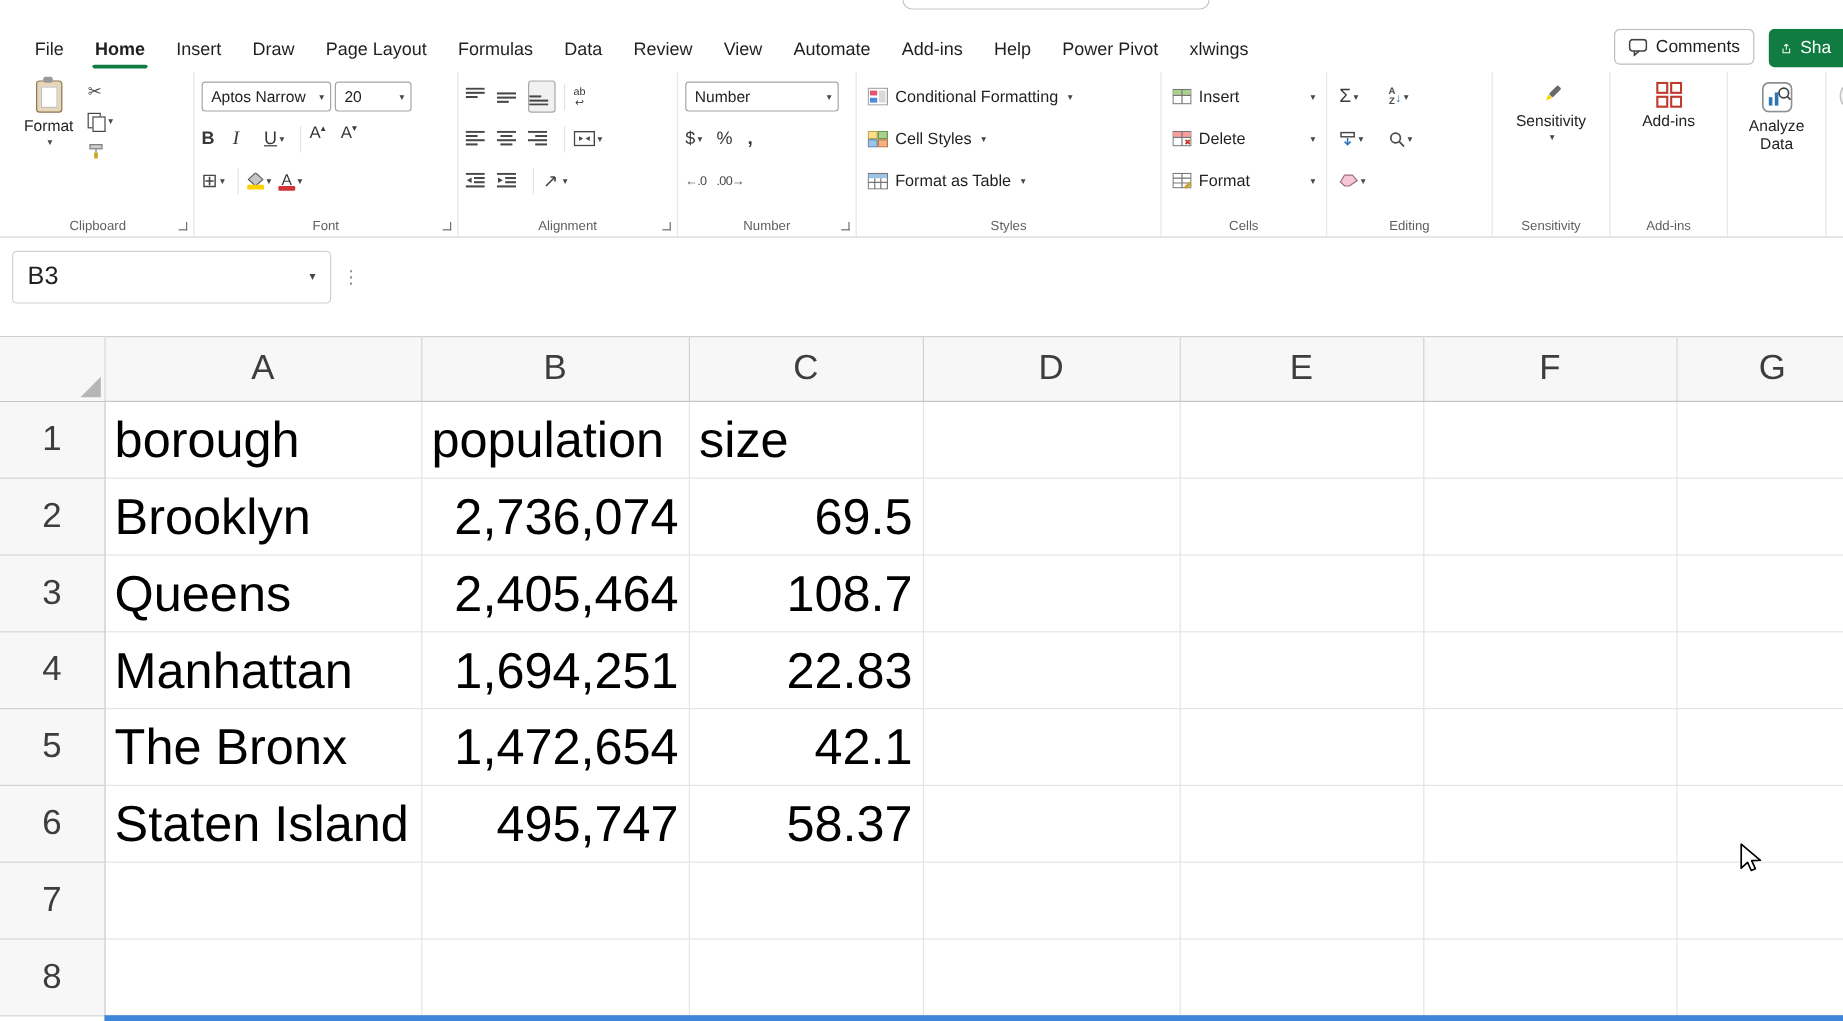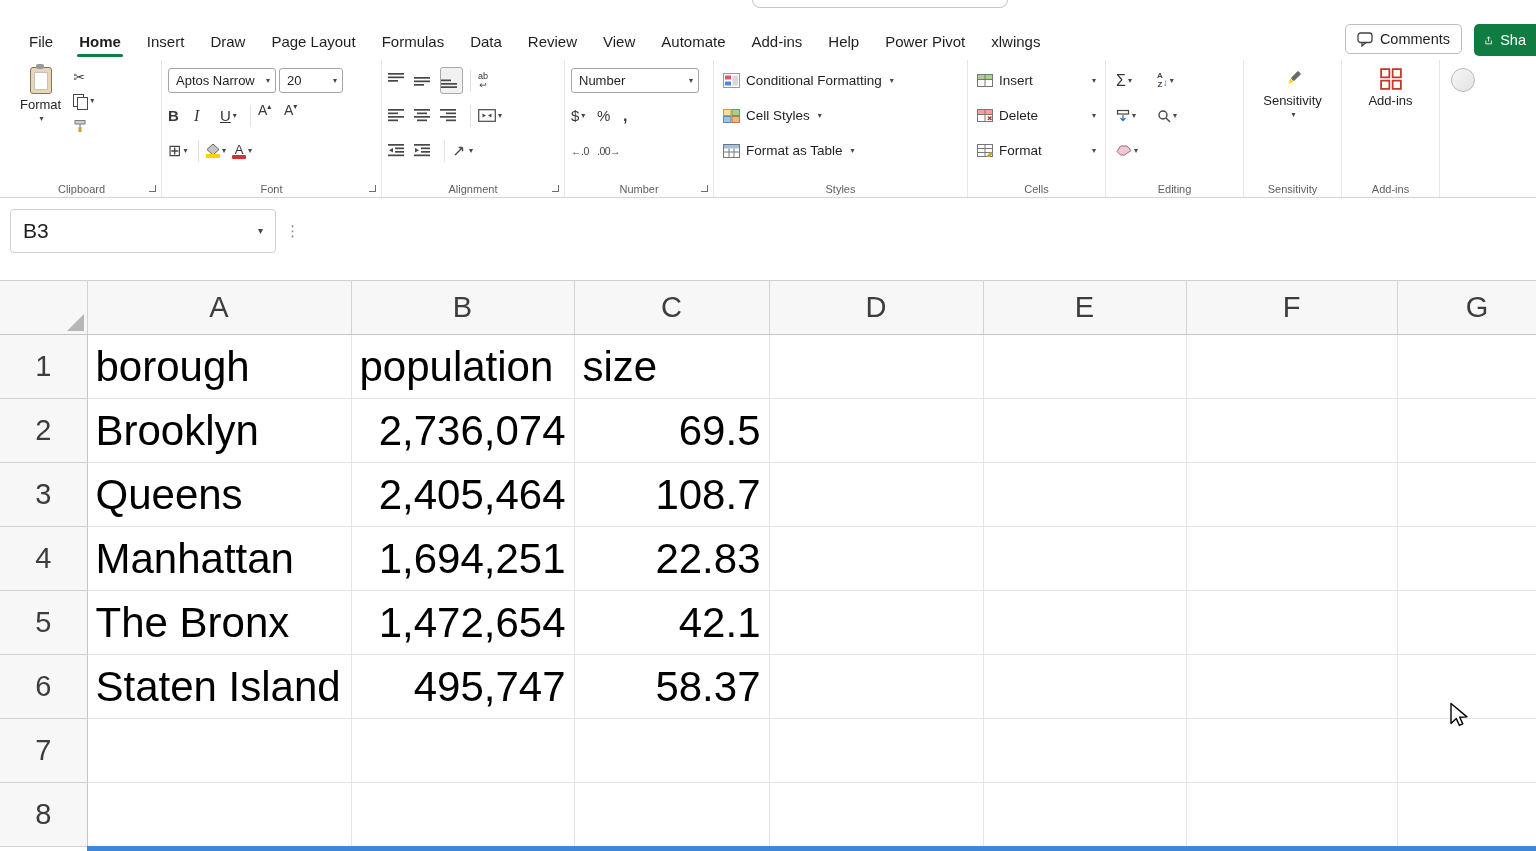--- a/index.html
+++ b/index.html
@@ -504,20 +504,32 @@
               <rect x="11.5" y="1" width="7.5" height="7.5"></rect>
               <rect x="1" y="11.5" width="7.5" height="7.5"></rect>
               <rect x="11.5" y="11.5" width="7.5" height="7.5"></rect>
             </g>
           </svg>
         <span>Add-ins</span>
       </button>
       <span class="rgroup-label">Add-ins</span>
     </div>
 
+    <div class="rgroup" style="width:82px">
+      <button class="bigbtn">
+        <svg width="26" height="26" viewBox="0 0 26 26">
+            <rect x="1" y="1" width="24" height="24" rx="5" fill="none" stroke="#8f8f8f" stroke-width="1.4"></rect>
+            <rect x="6" y="13" width="3" height="7" fill="#2e75b6"></rect>
+            <rect x="11" y="9" width="3" height="11" fill="#2e75b6"></rect>
+            <circle cx="18.5" cy="9.5" r="4" fill="none" stroke="#404040" stroke-width="1.4"></circle>
+            <path d="M21.5 12.5 L24 15" stroke="#404040" stroke-width="1.4"></path>
+          </svg>
+        <span style="width:56px">Analyze Data</span>
+      </button>
+    </div>
 
     <div class="rgroup" style="width:46px;border-right:none">
       <button class="bigbtn">
         <span class="cop-circle"></span>
 
       </button>
     </div>
 
   </div>
 

